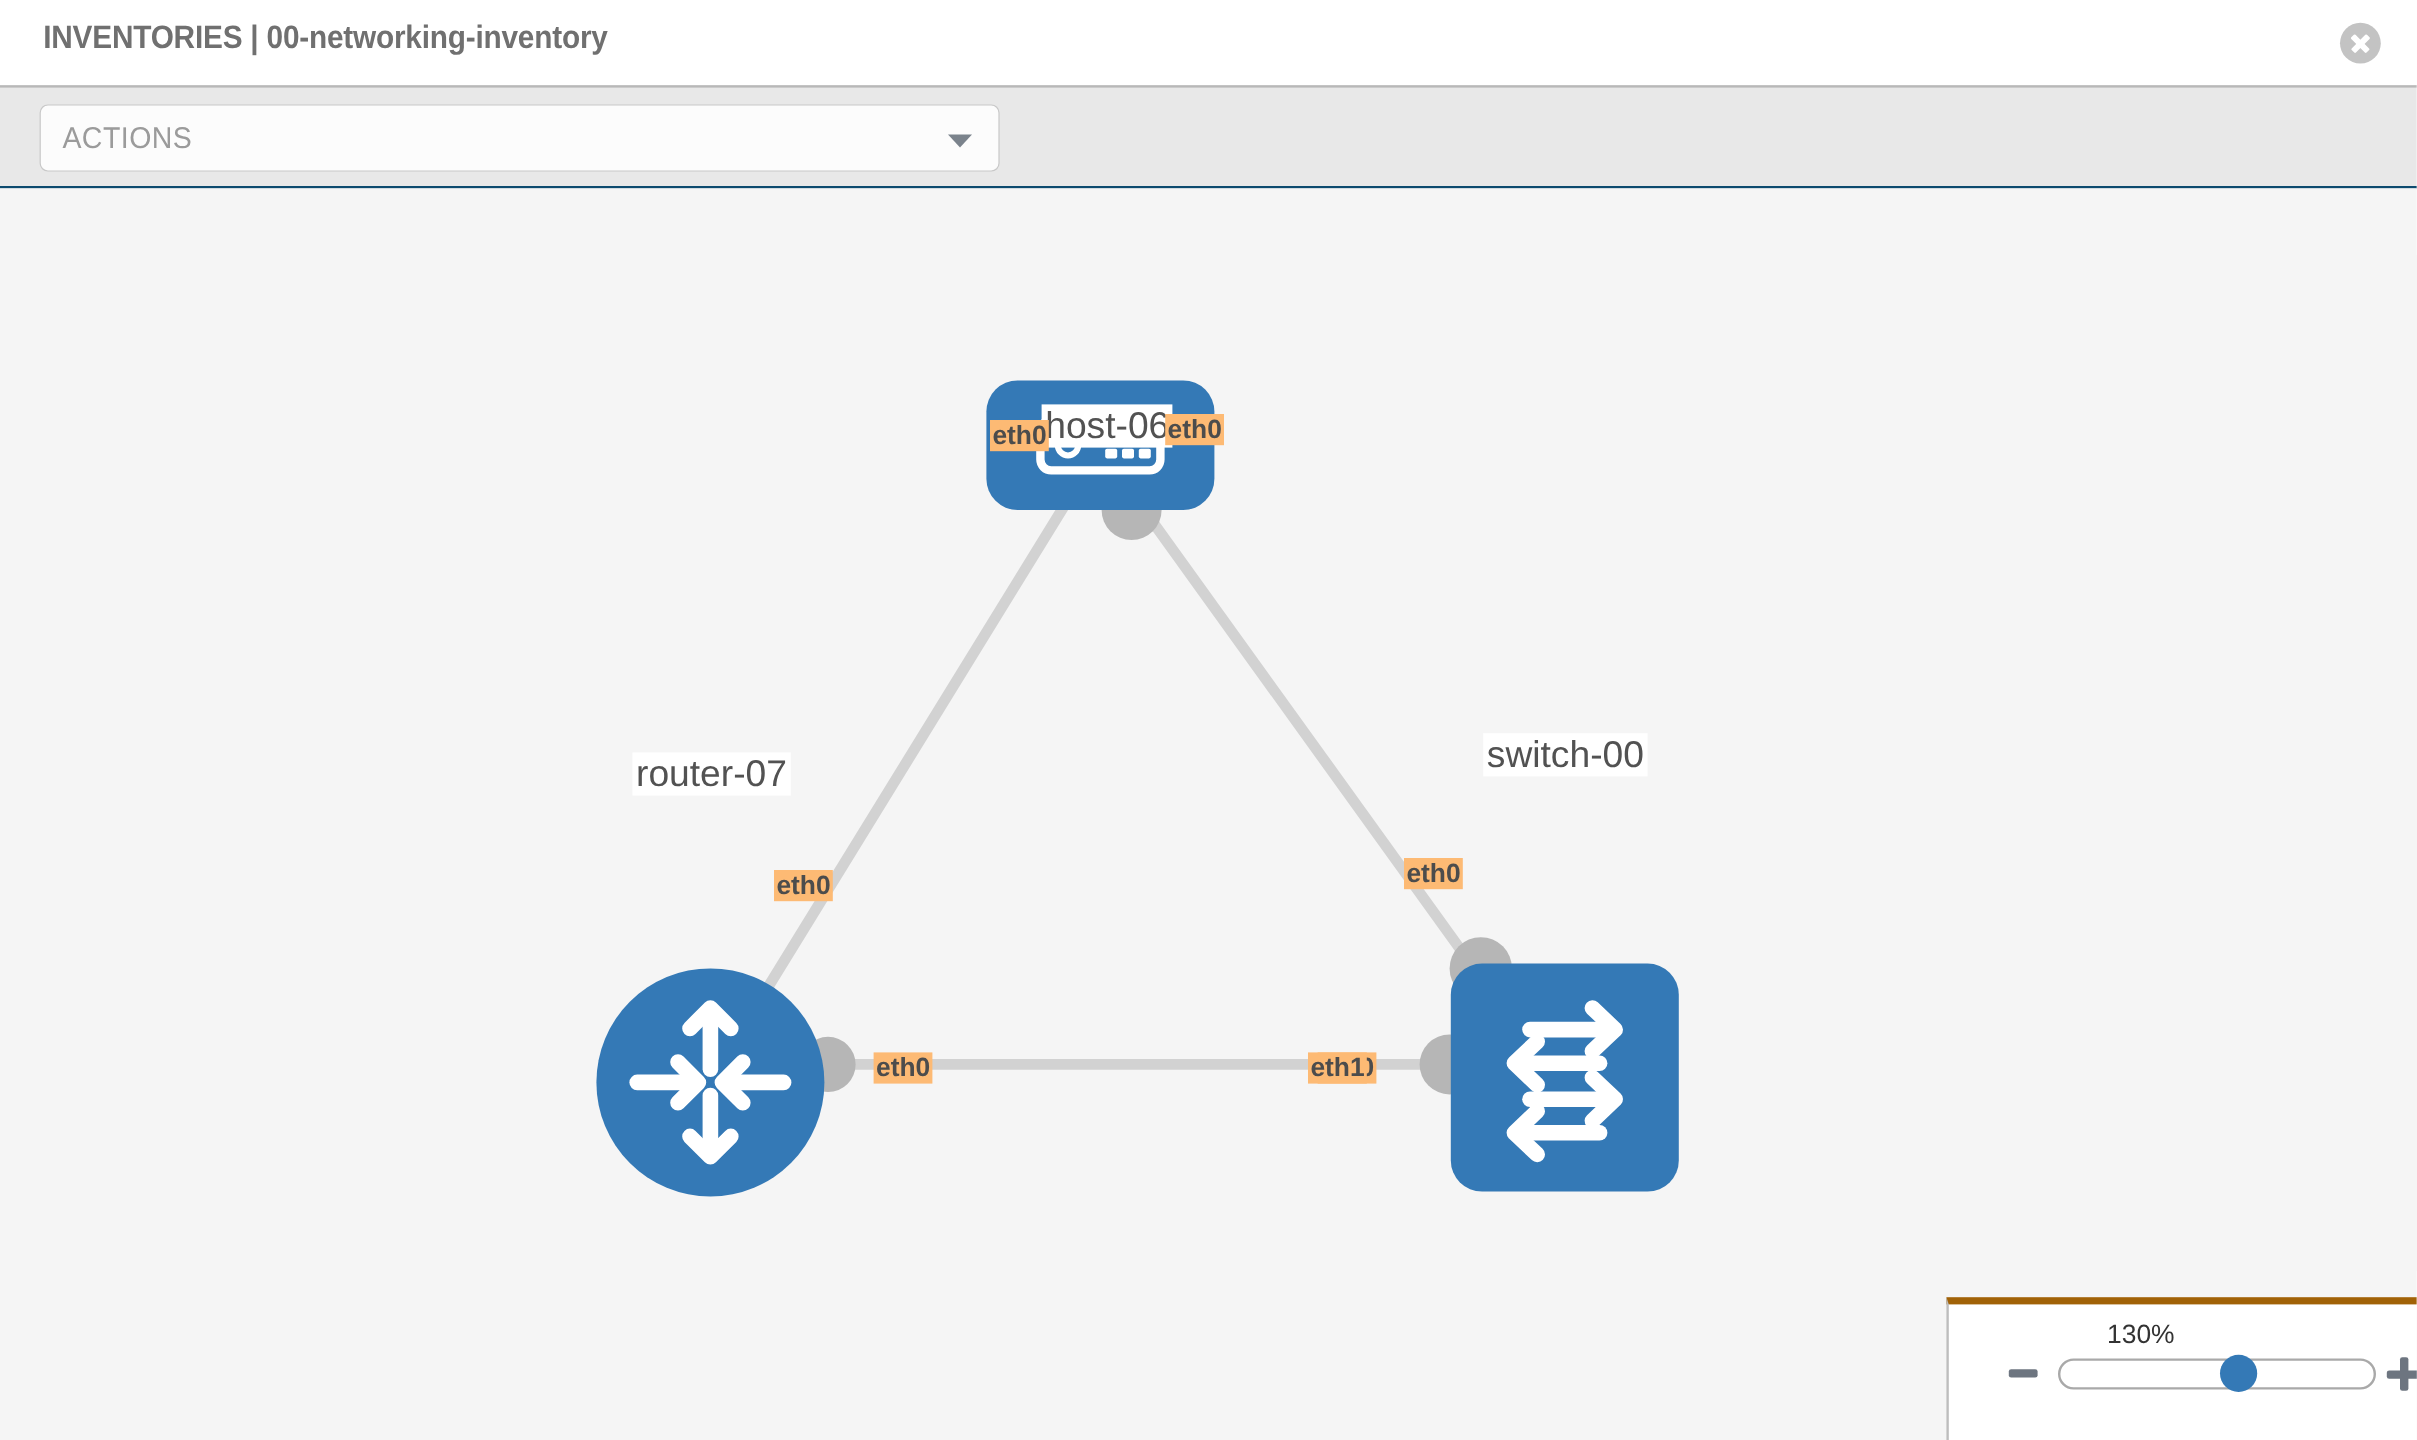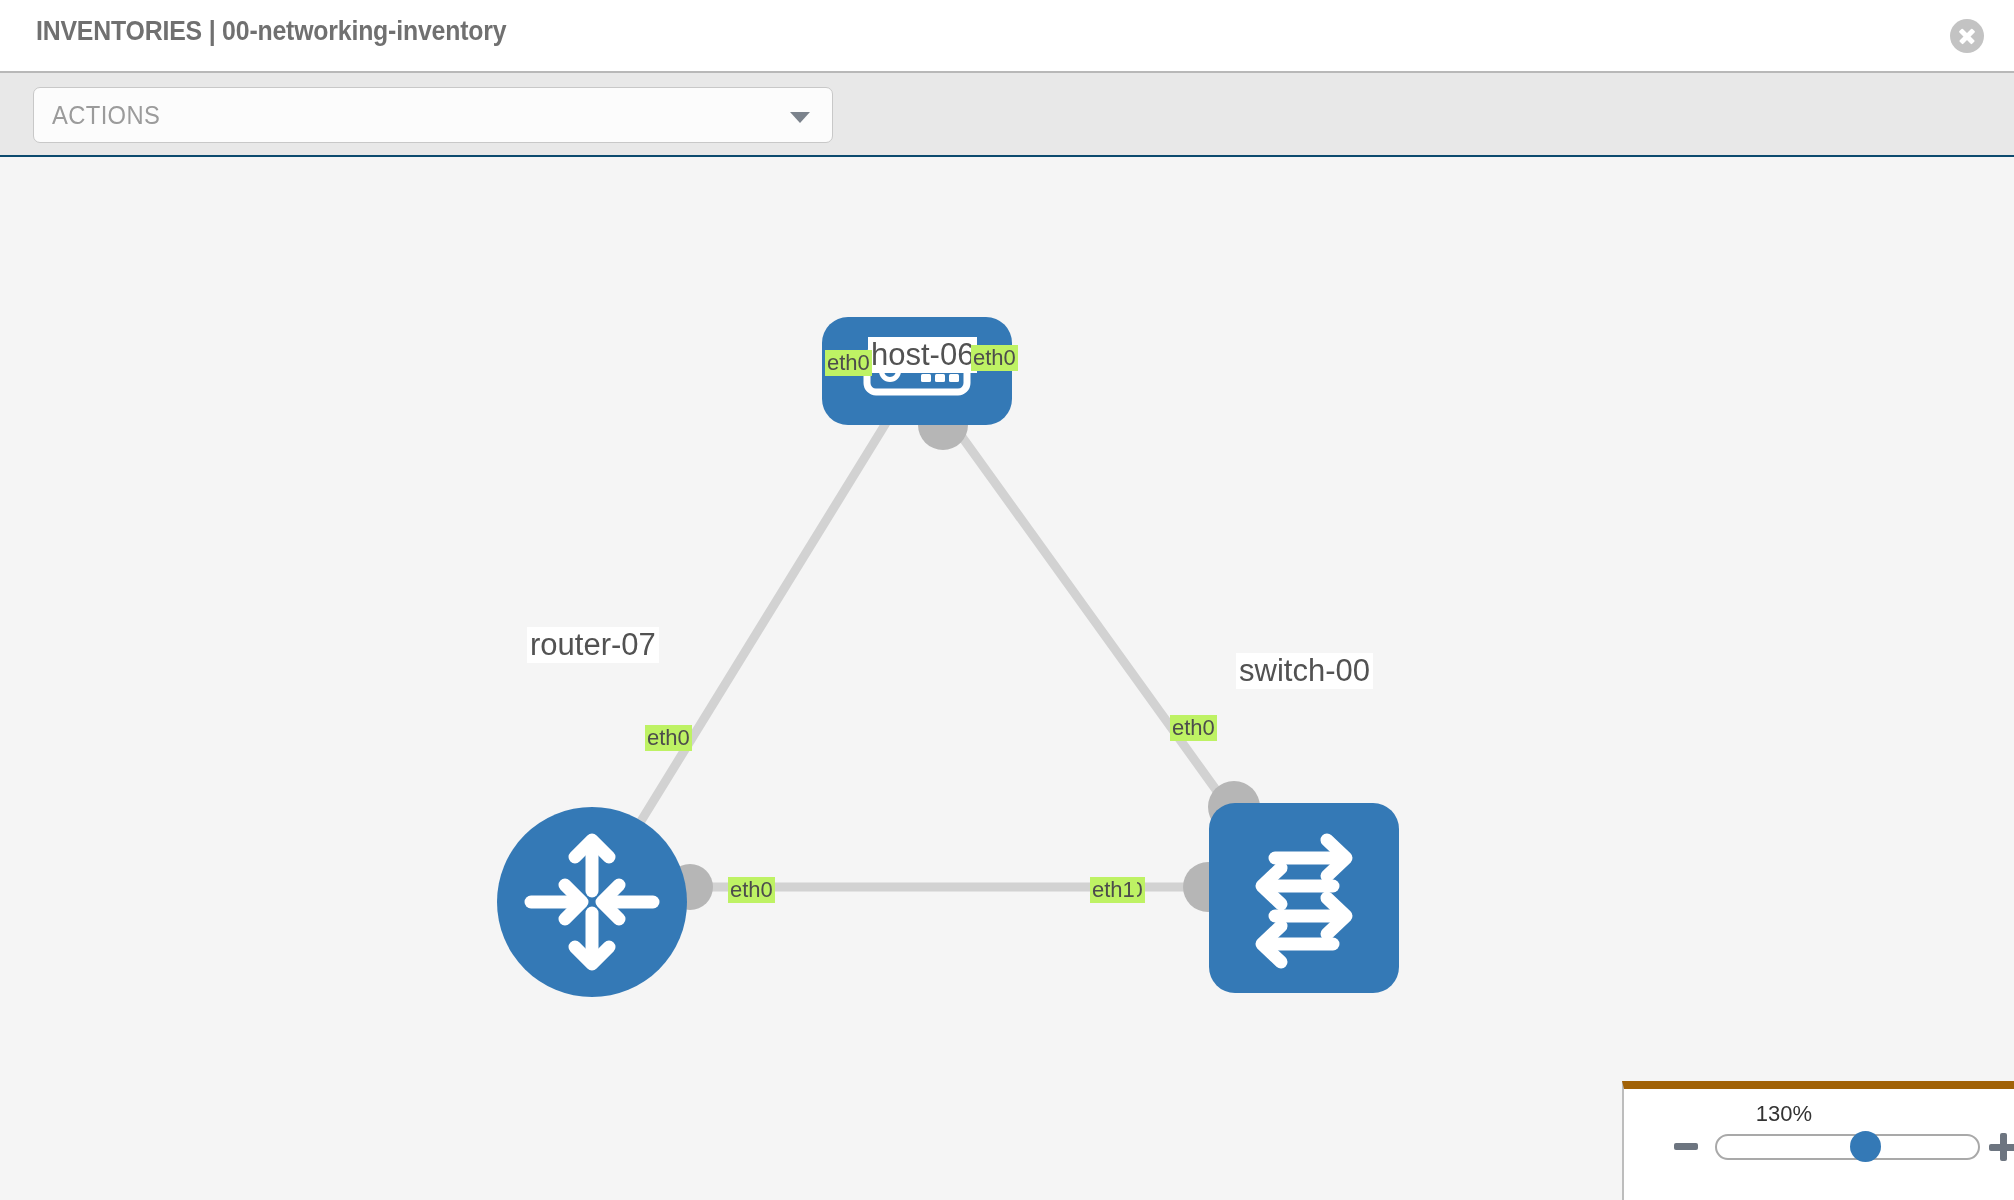--- a/index.html
+++ b/index.html
@@ -194,38 +194,39 @@
     color: #525252;
     background: #ffffff;
     padding: 0 3px;
     white-space: nowrap;
   }
   .edge-label {
     position: absolute;
     font-family: "Liberation Sans", sans-serif;
     font-size: 22px;
     color: #4c4c4c;
-    background: #bef264;
+    background: #fdba74;
     padding: 0 2px;
     white-space: nowrap;
+    font-weight: bold;
   }
 
   #label-host   { left: 868px; top: 180px; }
   #label-router { left: 527px; top: 470px; }
-  #label-switch { left: 1236px; top: 496px; }
+  #label-switch { left: 1236px; top: 454px; }
 
   
   #zoom-panel {
     position: absolute;
     left: 1622px;
     top: 1081px;
     width: 392px;
     height: 119px;
     background: #ffffff;
-    border-top: 8px solid #a16207;
+    border-top: 6px solid #a16207;
     border-left: 2px solid #bdbdbd;
     box-sizing: border-box;
     padding-left: 47px;
   }
   #zoom-percent {
     position: absolute;
     left: 0;
     top: 12px;
     width: 320px;
     text-align: center;

